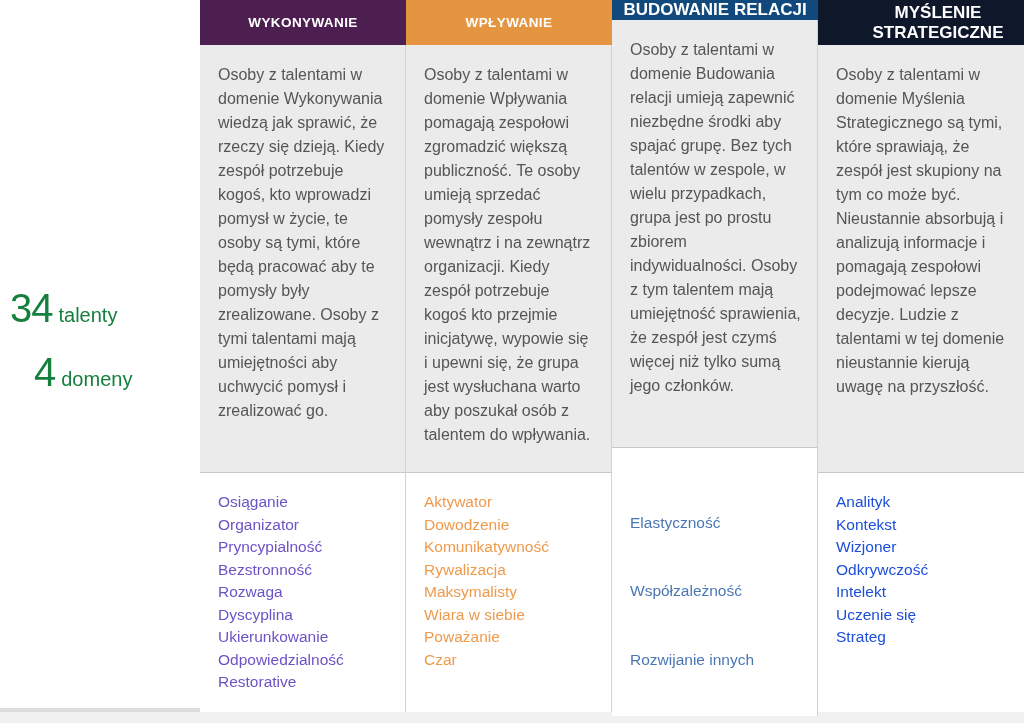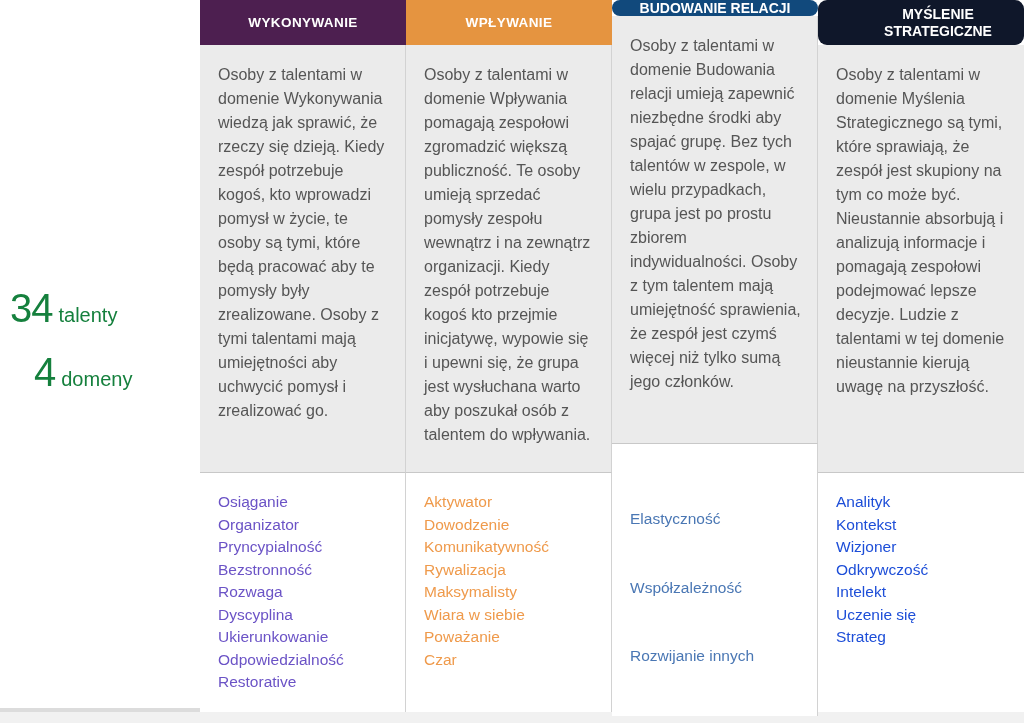--- a/index.html
+++ b/index.html
@@ -84,21 +84,21 @@
     justify-content: center;
     text-align: center;
     color: #ffffff;
     font-size: 13.5px;
     font-weight: bold;
     letter-spacing: 0.4px;
     line-height: 1.15;
     box-sizing: border-box;
     padding: 0 6px;
   }
-  .col-head.narrow { letter-spacing: 0px; font-size: 14px; border-radius: 9px; }
+  .col-head.narrow { letter-spacing: 0px; font-size: 17px; }
 
   .col-desc {
     flex: 0 0 428px;
     background: #ebebeb;
     box-sizing: border-box;
     padding: 18px 16px 10px 18px;
     border-right: 1px solid #d2d2d2;
     border-bottom: 1px solid #c8c8c8;
   }
   .col:last-child .col-desc { border-right: none; }

